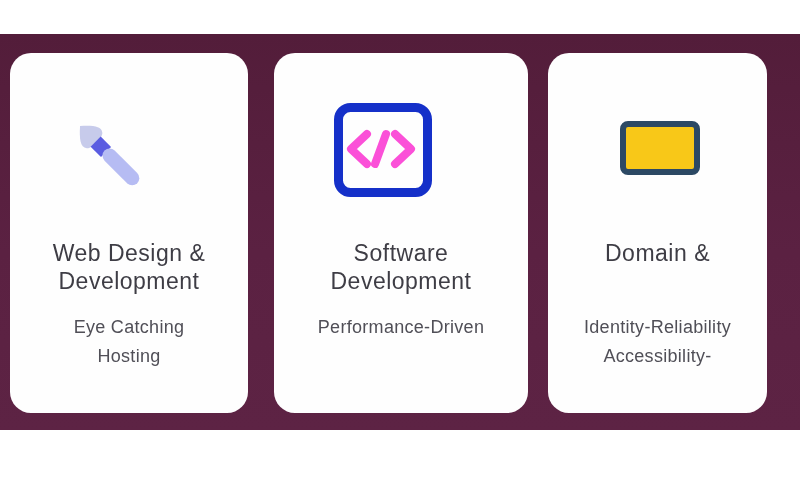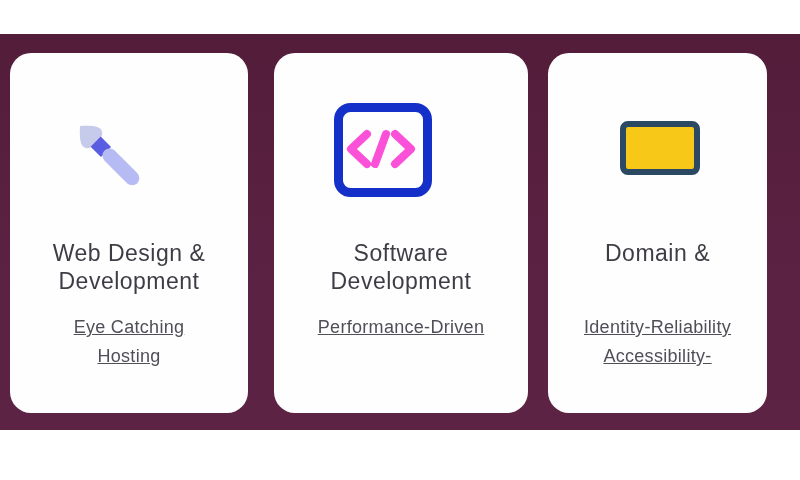--- a/index.html
+++ b/index.html
@@ -30,21 +30,21 @@
   .c3 .icon-row{top:68px;}
   .c3 .icon-row .icon{transform:translateX(2px);}
   .title{
     position:absolute;top:186px;left:0;width:100%;
     text-align:center;color:#3e3d45;
     font-size:23px;line-height:28px;letter-spacing:0.5px;
   }
   .subtitle{
     position:absolute;top:260px;left:0;width:100%;
     text-align:center;color:#504f57;
-    font-size:18px;line-height:29px;letter-spacing:0.3px;text-decoration:underline;
+    font-size:18px;line-height:29px;letter-spacing:0.3px;
   }
 </style>
 </head>
 <body>
 
 <div class="band"></div>
 
 <div class="band-inner" style="position:absolute;left:0;top:34px;width:800px;height:396px;">
 
   <div class="card c1">

